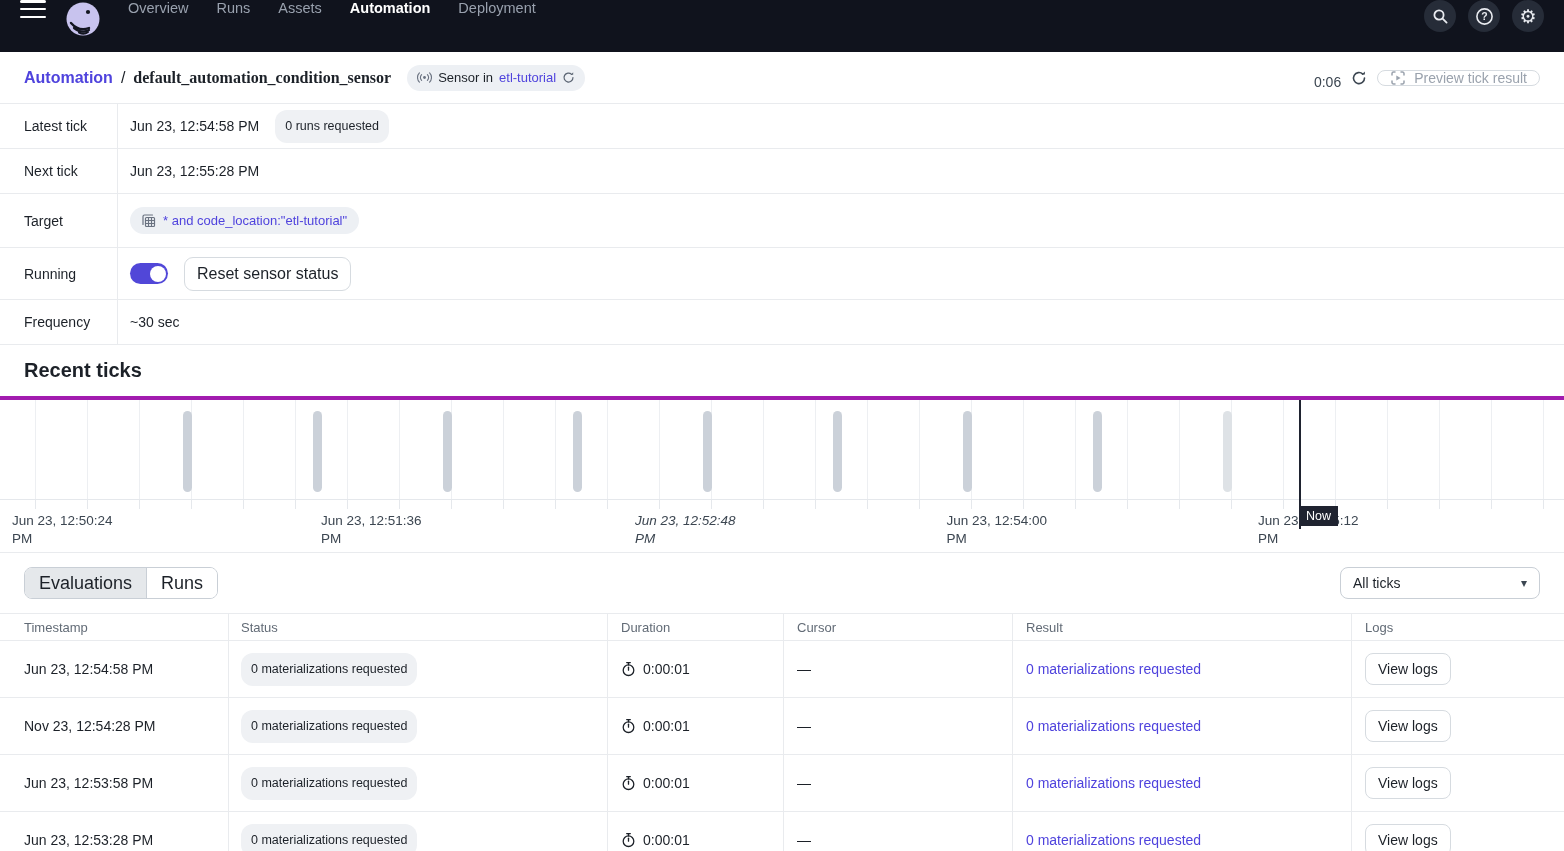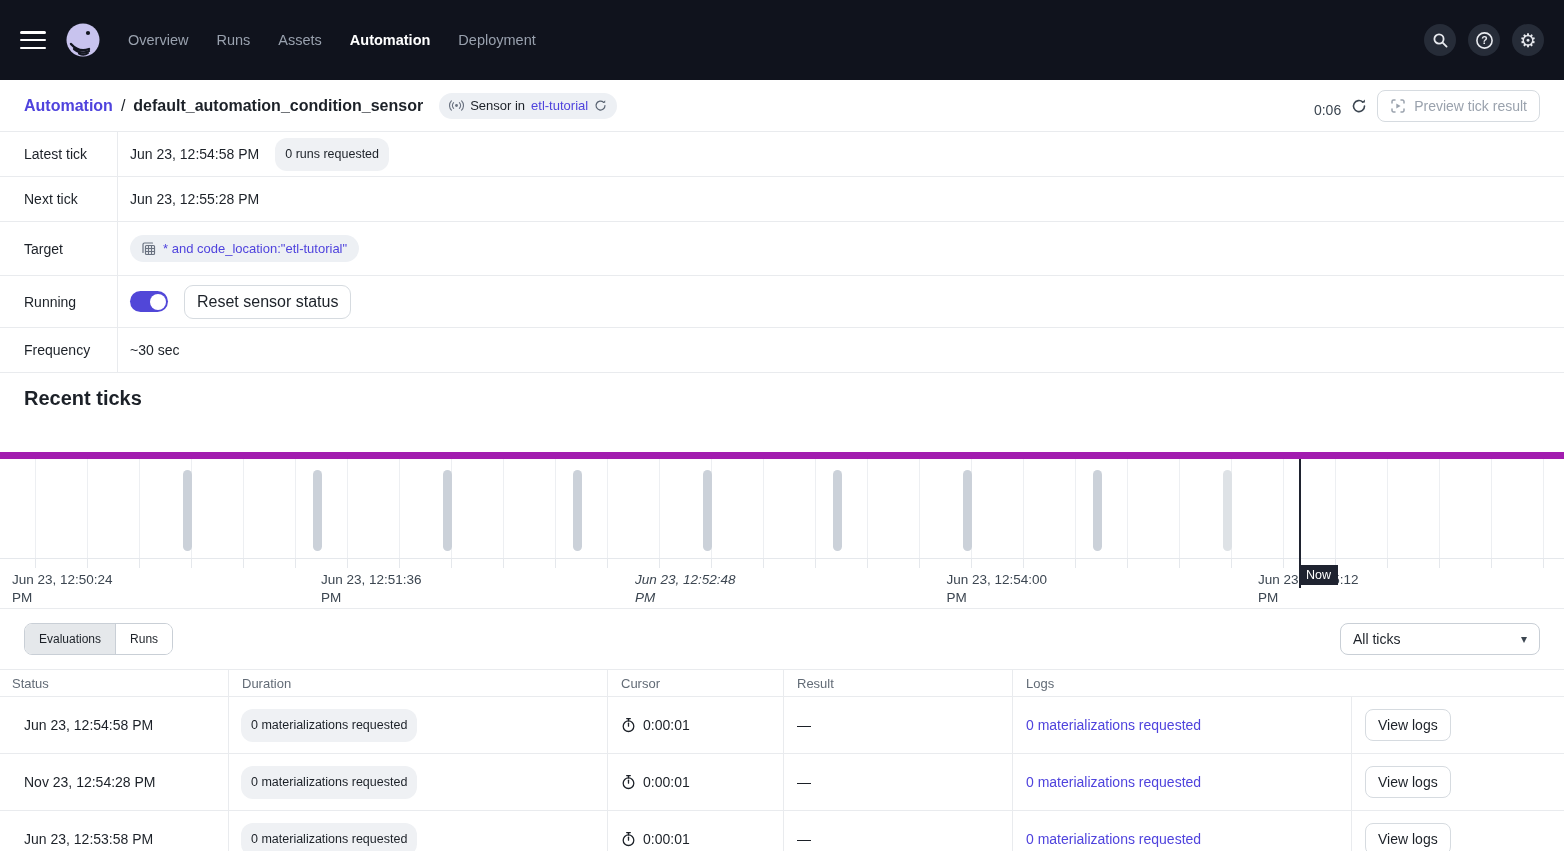--- a/index.html
+++ b/index.html
@@ -1,73 +1,73 @@
 <!DOCTYPE html>
 <html><head>
 <meta charset="utf-8">
 <style>
   * { margin:0; padding:0; box-sizing:border-box; }
   html,body { width:1564px; height:851px; overflow:hidden; background:#fff;
     font-family:"Liberation Sans", sans-serif; color:#1C2128; }
 
   
-  .topnav { height:80px; background:#10131d; display:flex; align-items:center; padding:0 20px; }
+  .topnav { height:52px; background:#10131d; display:flex; align-items:flex-start; padding:0 20px; }
   .hamburger { width:26px; height:18px; display:flex; flex-direction:column; justify-content:space-between; cursor:pointer; margin-right:18px; }
   .hamburger span { display:block; height:2.5px; background:#fff; border-radius:2px; }
   .logo { width:38px; height:38px; margin-right:26px; }
   .navlinks { display:flex; align-items:center; gap:28px; }
   .navlink { font-size:14.5px; color:#99A1AE; font-weight:500; text-decoration:none; cursor:pointer; }
   .navlink.active { color:#fff; font-weight:700; }
   .nav-right { margin-left:auto; display:flex; align-items:center; gap:12px; }
   .nav-icon-btn { width:32px; height:32px; border-radius:50%; background:#262C38; display:flex; align-items:center; justify-content:center; cursor:pointer; color:#E8EAEF; }
   .gear-glyph { font-size:19px; line-height:1; color:#E8EAEF; }
 
   
   .pagehead { height:52px; display:flex; align-items:center; padding:0 24px; border-bottom:1px solid #E9EBEE; }
   .crumb-root { color:#4F43DD; font-size:16px; font-weight:600; text-decoration:none; cursor:pointer; }
   .crumb-sep { margin:0 8px; font-size:16px; color:#1C2128; font-weight:400; }
-  .crumb-title { font-size:16px; font-weight:700; }
+  .crumb-title { font-size:16px; font-weight:700;font-family:Liberation Serif, serif; }
   .sensor-pill { margin-left:16px; display:flex; align-items:center; gap:6px; background:#EDF0F4; border-radius:13px; height:26px; padding:0 10px; font-size:13px; color:#1C2128; }
   .sensor-pill .loc { color:#4F43DD; cursor:pointer; }
   .head-right { margin-left:auto; display:flex; align-items:center; gap:10px; }
   .countdown { font-size:14px; color:#3C4651;margin-top:9px; }
   .icon-plain { color:#3C4651; display:flex; cursor:pointer; }
-  .btn { display:inline-flex; align-items:center; gap:8px; border:1px solid #D6DBE0; background:#fff; border-radius:8px; height:32px; padding:0 12px; font-size:14px; color:#1C2128; cursor:pointer; }
+  .btn { display:inline-flex; align-items:center; gap:8px; border:1px solid #D6DBE0; background:#fff; border-radius:8px; height:16px; padding:0 12px; font-size:14px; color:#1C2128; cursor:pointer; }
   .btn.disabled { color:#9AA2AD; cursor:default; }
 
   
   .details-row { display:flex; border-bottom:1px solid #E9EBEE; }
   .details-label { width:118px; flex:0 0 118px; border-right:1px solid #E9EBEE; padding-left:24px; display:flex; align-items:center; font-size:14px; color:#1C2128; }
   .details-value { flex:1; padding-left:12px; display:flex; align-items:center; gap:16px; font-size:14px; }
   .row-h45 { height:45px; } .row-h54 { height:54px; } .row-h52 { height:52px; }
   .pill { background:#EFF1F4; border-radius:12px; height:33px; display:inline-flex; align-items:center; padding:0 10px; font-size:12.5px; color:#1C2128; }
   .target-chip { background:#EDF0F4; border-radius:14px; height:27px; display:inline-flex; align-items:center; gap:7px; padding:0 12px; font-size:13px; color:#4F43DD; cursor:pointer; }
   .toggle { width:38px; height:21px; border-radius:11px; background:#5147D8; position:relative; cursor:pointer; flex:0 0 auto; }
   .toggle .knob { position:absolute; right:2.5px; top:2.5px; width:16px; height:16px; border-radius:50%; background:#fff; }
   .reset-btn { height:34px; border-radius:9px; font-size:16px; }
 
   
   .section-title { padding:0 24px; height:51px; display:flex; align-items:center; font-size:20px; font-weight:700; }
-  .timeline { position:relative; height:156px; border-top:7px solid #a21caf;margin-top:28px; }
+  .timeline { position:relative; height:156px; border-top:4px solid #a21caf; }
   .grid-area { position:absolute; left:0; top:0; width:1564px; height:100px;
     background-image:linear-gradient(to right,#EDEFF2 1px,transparent 1px); background-size:52px 100%; background-position:35px 0;
     border-bottom:1px solid #E5E8EC; }
   .axis-ticks { position:absolute; left:0; top:100px; width:1564px; height:9px;
     background-image:linear-gradient(to right,#E5E8EC 1px,transparent 1px); background-size:52px 100%; background-position:35px 0; }
   .tick-bar { position:absolute; top:11px; width:9px; height:81px; border-radius:5px; background:#CBD1D9; cursor:pointer; }
   .tick-bar.latest { background:#DEE2E6; }
   .axis-label { position:absolute; top:112px; width:110px; font-size:13.5px; line-height:18px; color:#3C4651; }
   .now-line { position:absolute; left:1299px; top:0; width:2px; height:129px; background:#1F2330; }
   .now-badge { position:absolute; left:1299px; top:106px; background:#1F2330; color:#fff; font-size:12.5px; padding:3px 7px; z-index:2; }
   .ticks-bottom { border-bottom:1px solid #E9EBEE; }
 
   
   .toolbar { height:60px; display:flex; align-items:center; padding:0 24px; }
   .segmented { display:flex; border:1px solid #C9CFD6; border-radius:8px; overflow:hidden; height:32px; }
-  .seg-item { display:flex; align-items:center; padding:0 14px; font-size:12px; cursor:pointer; background:#fff; }
+  .seg-item { display:flex; align-items:center; padding:0 14px; font-size:18px; cursor:pointer; background:#fff; }
   .seg-item.active { background:#E5E8EB; border-right:1px solid #C9CFD6; }
   .dropdown { margin-left:auto; width:200px; height:32px; border:1px solid #C9CFD6; border-radius:8px; display:flex; align-items:center; padding:0 12px; font-size:14px; cursor:pointer; background:#fff; }
   .dropdown .caret { margin-left:auto; color:#3C4651; font-size:12px; }
 
   
   .ticks-table { border-top:1px solid #E9EBEE; }
   .tgrid { display:grid; grid-template-columns:229px 379px 176px 229px 339px 1fr; }
   .tgrid > div { border-right:1px solid #E9EBEE; }
   .tgrid > div:last-child { border-right:none; }
   .thead { border-bottom:1px solid #E9EBEE; }
@@ -239,20 +239,21 @@
     <div class="seg-item">Runs</div>
   </div>
   <div class="dropdown">
     <span>All ticks</span>
     <span class="caret">▾</span>
   </div>
 </section>
 
 <section class="ticks-table">
   <div class="tgrid thead">
+    <div class="c1">Timestamp</div>
     <div class="c2">Status</div>
     <div class="c3">Duration</div>
     <div class="c4">Cursor</div>
     <div class="c5">Result</div>
     <div class="c6">Logs</div>
   </div>
   <div id="table-rows">
   <div class="tgrid trow">
     <div class="c1">
           <span>Jun 23, 12:54:58 PM</span>

